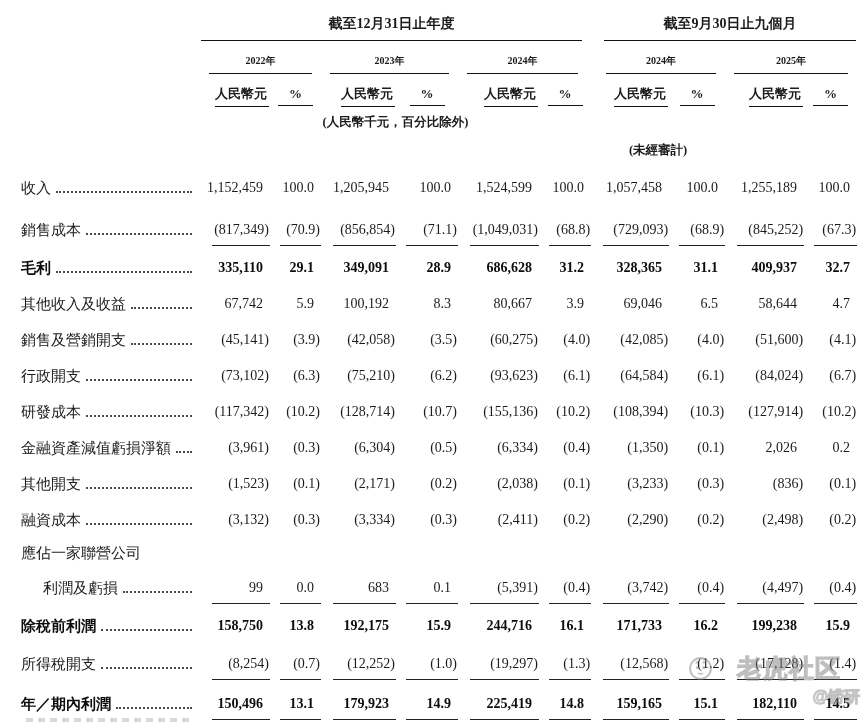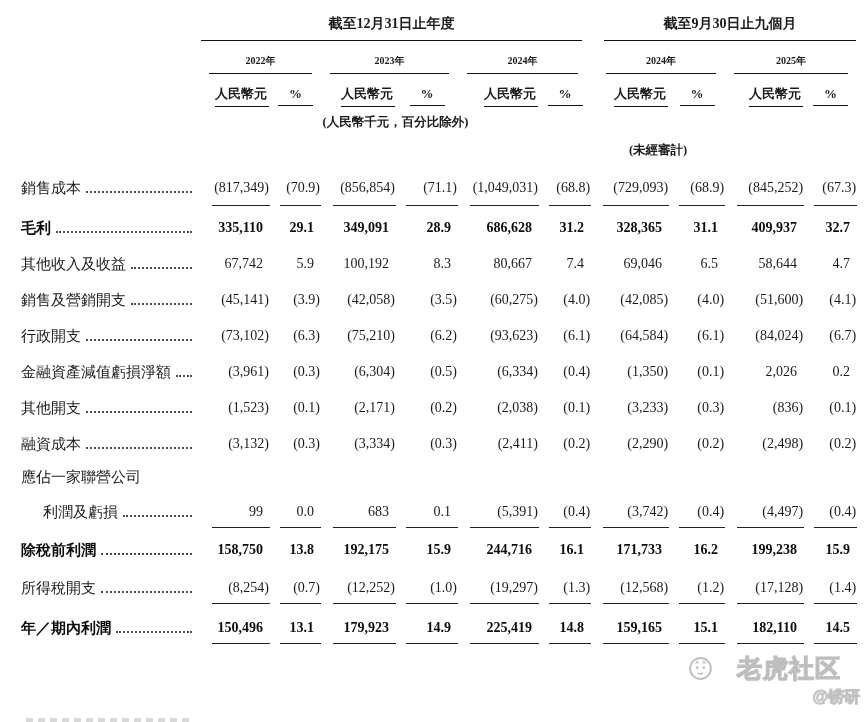--- a/index.html
+++ b/index.html
@@ -163,20 +163,38 @@
         <td colspan="6" class="unit-note">(人民幣千元，百分比除外)</td>
         <td colspan="4"></td>
       </tr>
       <tr class="note-row2">
         <td colspan="7"></td>
         <td colspan="2" class="unaudited">(未經審計)</td>
         <td colspan="2"></td>
       </tr>
     </thead>
     <tbody>
+        <tr class="">
+          <td class="label">
+            <div class="lw">
+              <span class="lab">收入</span>
+              <span class="leader"></span>
+            </div>
+          </td>
+          <td class="num no-paren">1,152,459</td>
+          <td class="pct no-paren">100.0</td>
+          <td class="num no-paren">1,205,945</td>
+          <td class="pct no-paren">100.0</td>
+          <td class="num no-paren">1,524,599</td>
+          <td class="pct no-paren">100.0</td>
+          <td class="num no-paren">1,057,458</td>
+          <td class="pct no-paren">100.0</td>
+          <td class="num no-paren">1,255,189</td>
+          <td class="pct no-paren">100.0</td>
+        </tr>
         <tr class="rule">
           <td class="label">
             <div class="lw">
               <span class="lab">銷售成本</span>
               <span class="leader"></span>
             </div>
           </td>
           <td class="num">(817,349)</td>
           <td class="pct">(70.9)</td>
           <td class="num">(856,854)</td>
@@ -211,21 +229,21 @@
             <div class="lw">
               <span class="lab">其他收入及收益</span>
               <span class="leader"></span>
             </div>
           </td>
           <td class="num no-paren">67,742</td>
           <td class="pct no-paren">5.9</td>
           <td class="num no-paren">100,192</td>
           <td class="pct no-paren">8.3</td>
           <td class="num no-paren">80,667</td>
-          <td class="pct no-paren">7.4</td>
+          <td class="pct no-paren">3.9</td>
           <td class="num no-paren">69,046</td>
           <td class="pct no-paren">6.5</td>
           <td class="num no-paren">58,644</td>
           <td class="pct no-paren">4.7</td>
         </tr>
         <tr class="">
           <td class="label">
             <div class="lw">
               <span class="lab">銷售及營銷開支</span>
               <span class="leader"></span>
@@ -252,20 +270,38 @@
           <td class="num">(73,102)</td>
           <td class="pct">(6.3)</td>
           <td class="num">(75,210)</td>
           <td class="pct">(6.2)</td>
           <td class="num">(93,623)</td>
           <td class="pct">(6.1)</td>
           <td class="num">(64,584)</td>
           <td class="pct">(6.1)</td>
           <td class="num">(84,024)</td>
           <td class="pct">(6.7)</td>
+        </tr>
+        <tr class="">
+          <td class="label">
+            <div class="lw">
+              <span class="lab">研發成本</span>
+              <span class="leader"></span>
+            </div>
+          </td>
+          <td class="num">(117,342)</td>
+          <td class="pct">(10.2)</td>
+          <td class="num">(128,714)</td>
+          <td class="pct">(10.7)</td>
+          <td class="num">(155,136)</td>
+          <td class="pct">(10.2)</td>
+          <td class="num">(108,394)</td>
+          <td class="pct">(10.3)</td>
+          <td class="num">(127,914)</td>
+          <td class="pct">(10.2)</td>
         </tr>
         <tr class="">
           <td class="label">
             <div class="lw">
               <span class="lab">金融資產減值虧損淨額</span>
               <span class="leader"></span>
             </div>
           </td>
           <td class="num">(3,961)</td>
           <td class="pct">(0.3)</td>

